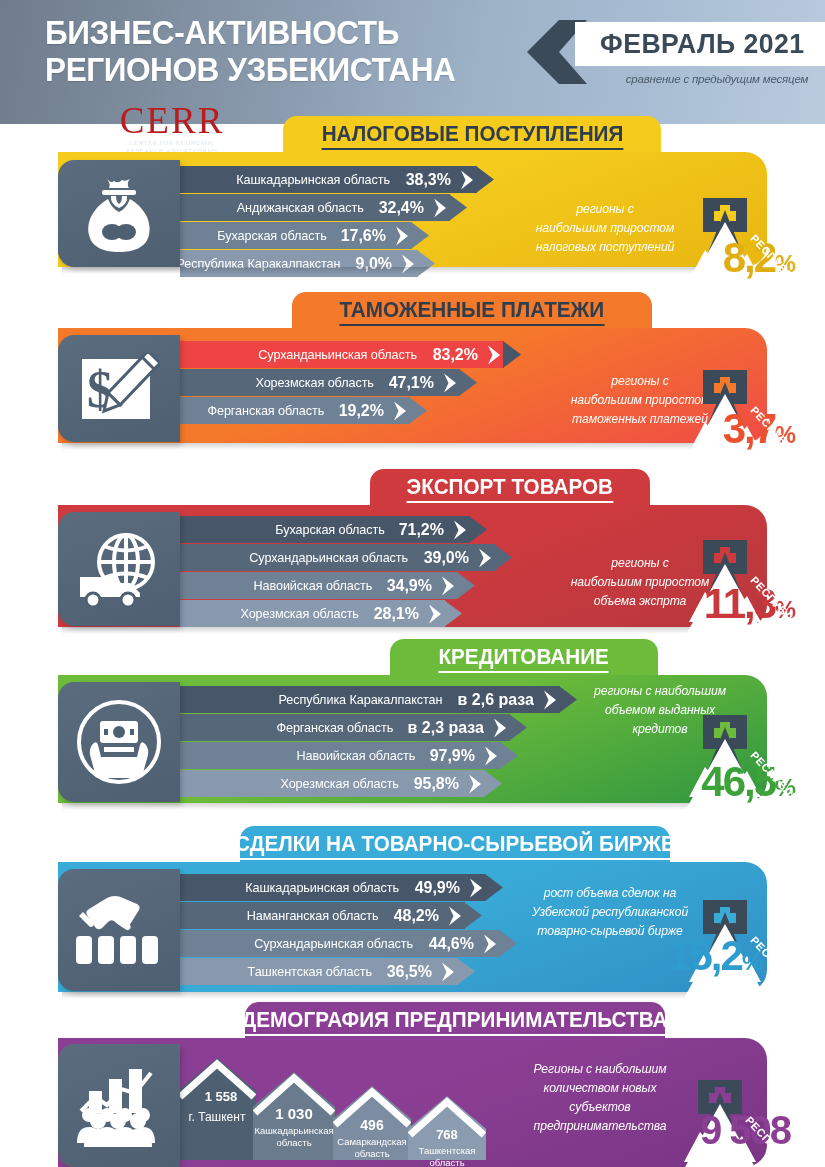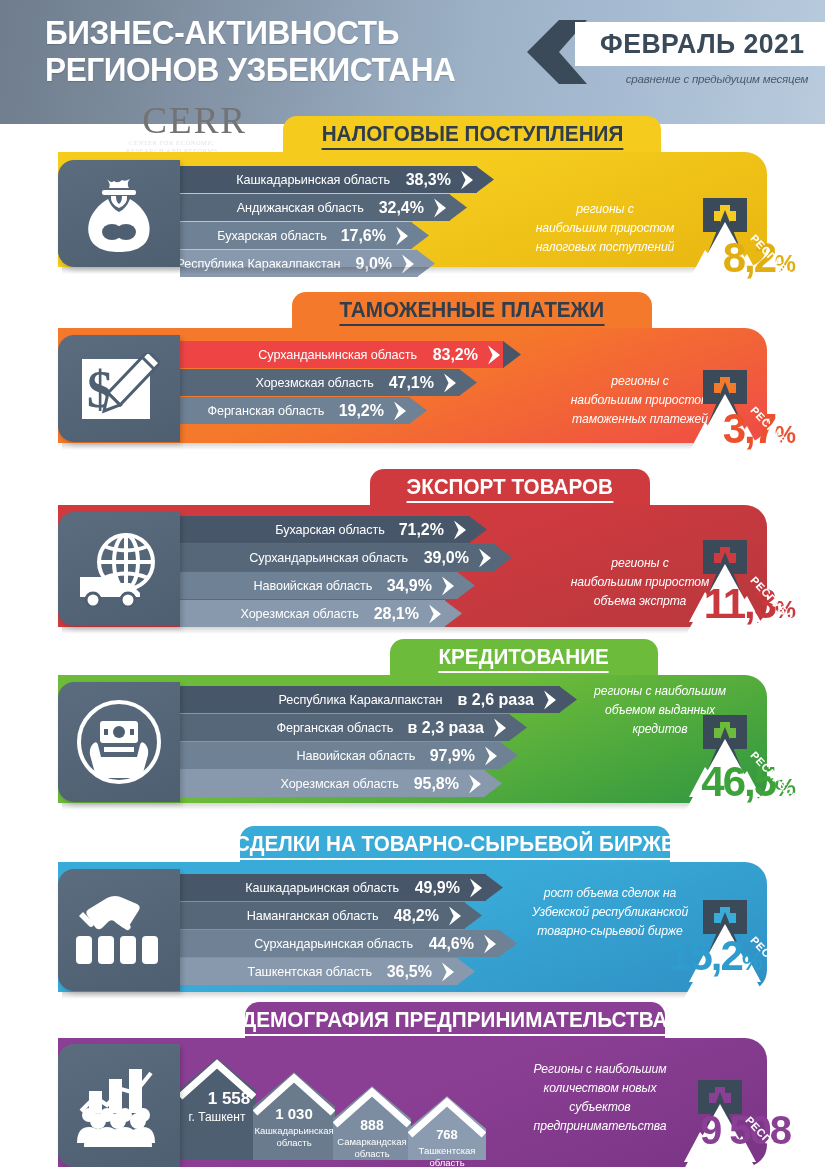--- a/index.html
+++ b/index.html
@@ -41,21 +41,21 @@
     position:absolute; left:592px; top:73px; width:250px;
     color:#4a5a6b; font-style:italic; font-size:11.5px; text-align:center;
     letter-spacing:-0.2px;
   }
 
   
   #cerr-logo{
     position:absolute; left:97px; top:104px; width:150px; height:44px;
     text-align:center; color:#d9e2ec;
   }
-  #cerr-mark{ font-family:"Liberation Serif", serif; font-size:37px; line-height:34px; letter-spacing:2px; color:#737373;text-align:right;}
+  #cerr-mark{ font-family:"Liberation Serif", serif; font-size:37px; line-height:34px; letter-spacing:2px; color:#b91c1c;}
   #cerr-sub{ font-family:"Liberation Serif", serif; font-size:6.4px; line-height:7.4px; letter-spacing:.6px; color:#dde5ef; margin-top:1px;}
 
   
   .section{ position:absolute; left:0; }
   .band{
     position:absolute; left:58px; border-radius:0 22px 22px 0;
     overflow:visible;
   }
   .title-pill{
     position:absolute; height:38px; border-radius:14px 14px 0 0;
@@ -578,37 +578,37 @@
      </g>
    </g>
           </svg>
         </span>
       </div>
       <div class="house" style="left:178px; top:1058px; width:78px; height:102px;">
           <svg width="78" height="102" viewBox="0 0 78 102" style="position:absolute;left:0;top:0;">
             <polygon points="39,0 78,32.76 78,102 0,102 0,32.76" fill="#4e5f72"></polygon>
             <polyline points="2,39 39,6 76,39" fill="none" stroke="#ffffff" stroke-width="7"></polyline>
           </svg>
-          <div class="hv" style="position:absolute;left:12px;top:31.200000000000003px;width:78px;font-size:17px;">1 558</div>
+          <div class="hv" style="position:absolute;left:4px;top:31.200000000000003px;width:78px;font-size:13px;">1 558</div>
           <div class="hn" style="position:absolute;left:-6px;top:53.2px;width:90px;font-size:12px;">г. Ташкент</div>
         </div>
       <div class="house" style="left:253px; top:1072px; width:82px; height:88px;">
           <svg width="82" height="88" viewBox="0 0 82 88" style="position:absolute;left:0;top:0;">
             <polygon points="41,0 82,34.44 82,88 0,88 0,34.44" fill="#6a7b8e"></polygon>
             <polyline points="2,41 41,6 80,41" fill="none" stroke="#ffffff" stroke-width="7"></polyline>
           </svg>
           <div class="hv" style="position:absolute;left:0;top:32.800000000000004px;width:82px;font-size:15px;">1 030</div>
           <div class="hn" style="position:absolute;left:-6px;top:52.800000000000004px;width:94px;font-size:9.5px;">Кашкадарьинская область</div>
         </div>
       <div class="house" style="left:333px; top:1086px; width:78px; height:74px;">
           <svg width="78" height="74" viewBox="0 0 78 74" style="position:absolute;left:0;top:0;">
             <polygon points="39,0 78,32.76 78,74 0,74 0,32.76" fill="#7c8da1"></polygon>
             <polyline points="2,39 39,6 76,39" fill="none" stroke="#ffffff" stroke-width="7"></polyline>
           </svg>
-          <div class="hv" style="position:absolute;left:0;top:31.200000000000003px;width:78px;font-size:14px;">888</div>
+          <div class="hv" style="position:absolute;left:0;top:31.200000000000003px;width:78px;font-size:14px;">496</div>
           <div class="hn" style="position:absolute;left:-6px;top:50.2px;width:90px;font-size:9.5px;">Самаркандская область</div>
         </div>
       <div class="house" style="left:408px; top:1096px; width:78px; height:64px;">
           <svg width="78" height="64" viewBox="0 0 78 64" style="position:absolute;left:0;top:0;">
             <polygon points="39,0 78,32.76 78,64 0,64 0,32.76" fill="#8c9cb0"></polygon>
             <polyline points="2,39 39,6 76,39" fill="none" stroke="#ffffff" stroke-width="7"></polyline>
           </svg>
           <div class="hv" style="position:absolute;left:0;top:31.200000000000003px;width:78px;font-size:13px;">768</div>
           <div class="hn" style="position:absolute;left:-6px;top:49.2px;width:90px;font-size:9.5px;">Ташкентская область</div>
         </div>

